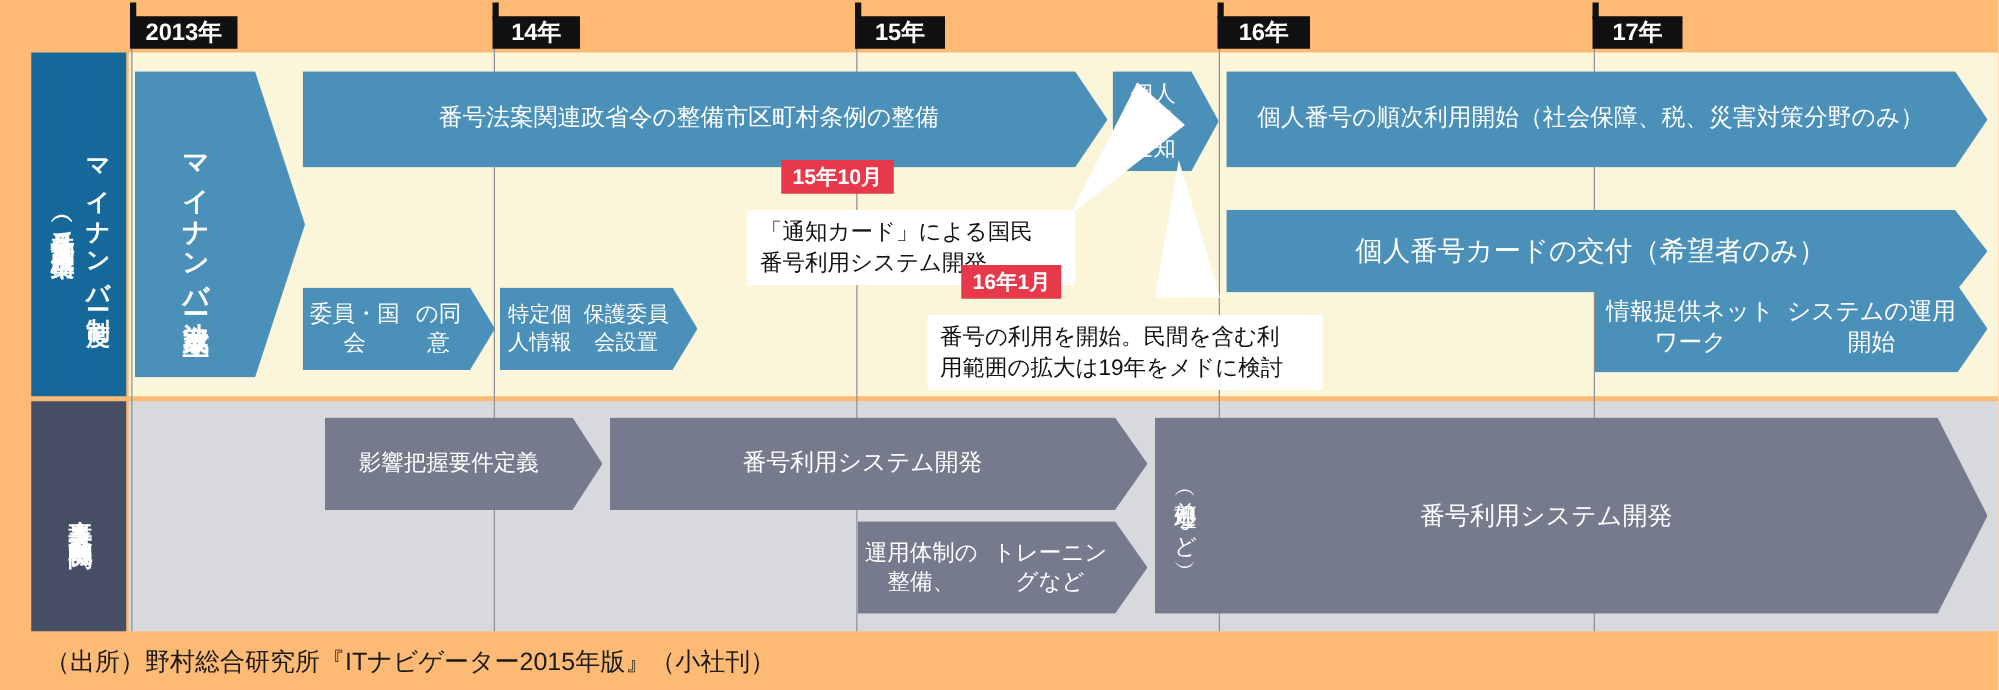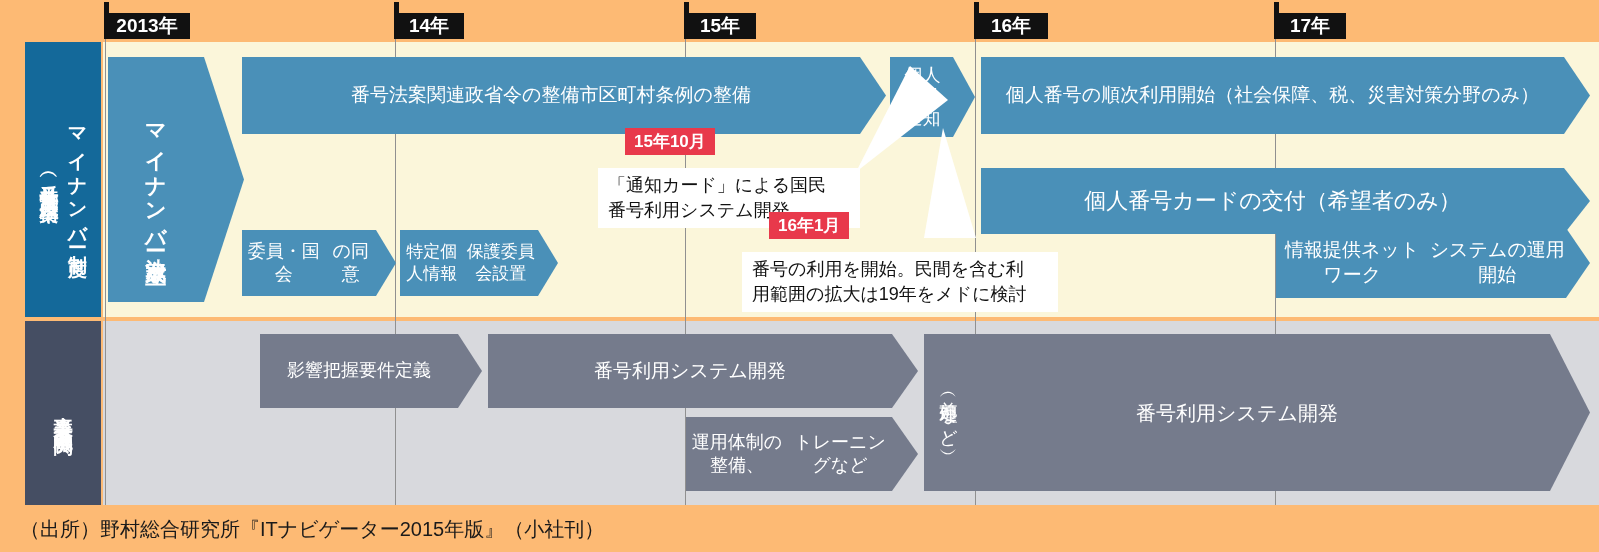--- a/index.html
+++ b/index.html
@@ -40,21 +40,21 @@
   .tails{position:absolute;left:0;top:0;z-index:3;pointer-events:none;}
 
   .badge{position:absolute;height:27px;background:var(--badge-red);color:#fff;font-size:17px;
     font-weight:bold;display:flex;align-items:center;justify-content:center;padding:0 9px;z-index:5;margin-left:27px;}
   .callout-box{position:absolute;background:#fff;color:#111;font-size:18px;line-height:1.4;
     padding:5px 10px;z-index:4;margin-top:14px;}
 
   .preprocess{position:absolute;left:12px;top:50%;transform:translateY(-50%);
     writing-mode:vertical-rl;text-orientation:mixed;font-size:18px;letter-spacing:2px;}
 
-  .source{position:absolute;left:20px;top:516px;font-size:20px;color:#1a1a1a;z-index:2;}
+  .source{position:absolute;left:36px;top:516px;font-size:20px;color:#1a1a1a;z-index:2;}
 </style>
 </head>
 <body>
 
 <div class="canvas">
 
   <div class="band top"></div>
   <div class="band bottom"></div>
 
   <div class="gridline" style="left:105px"></div>

